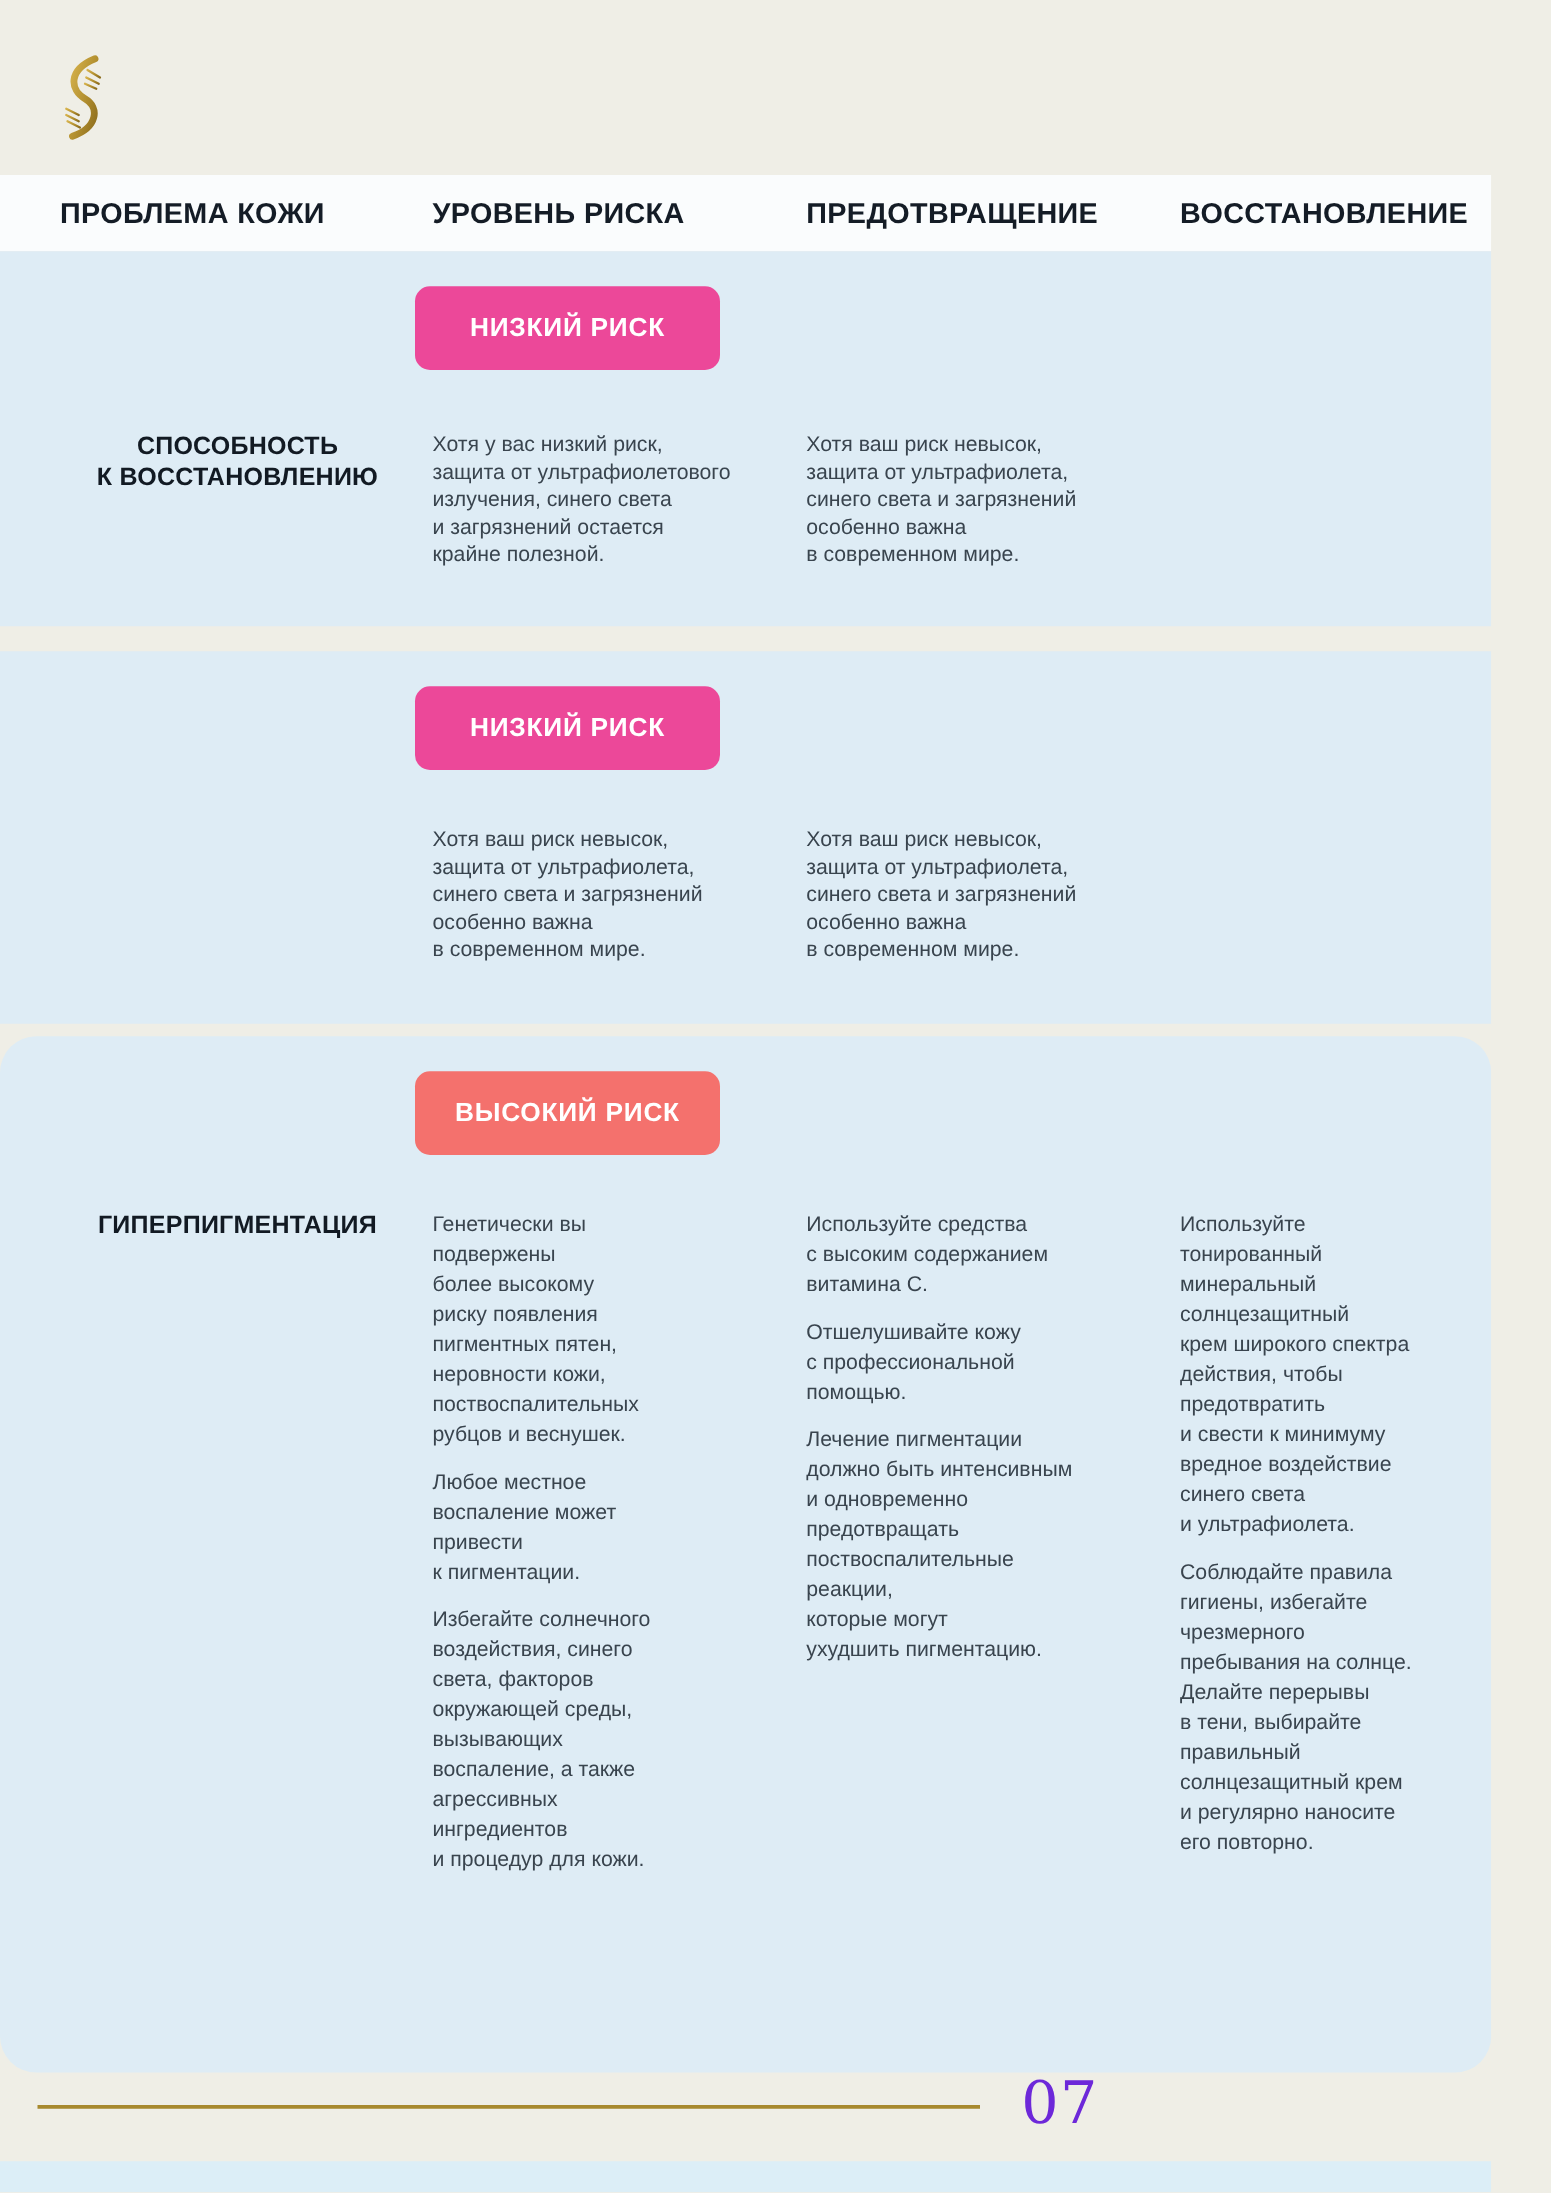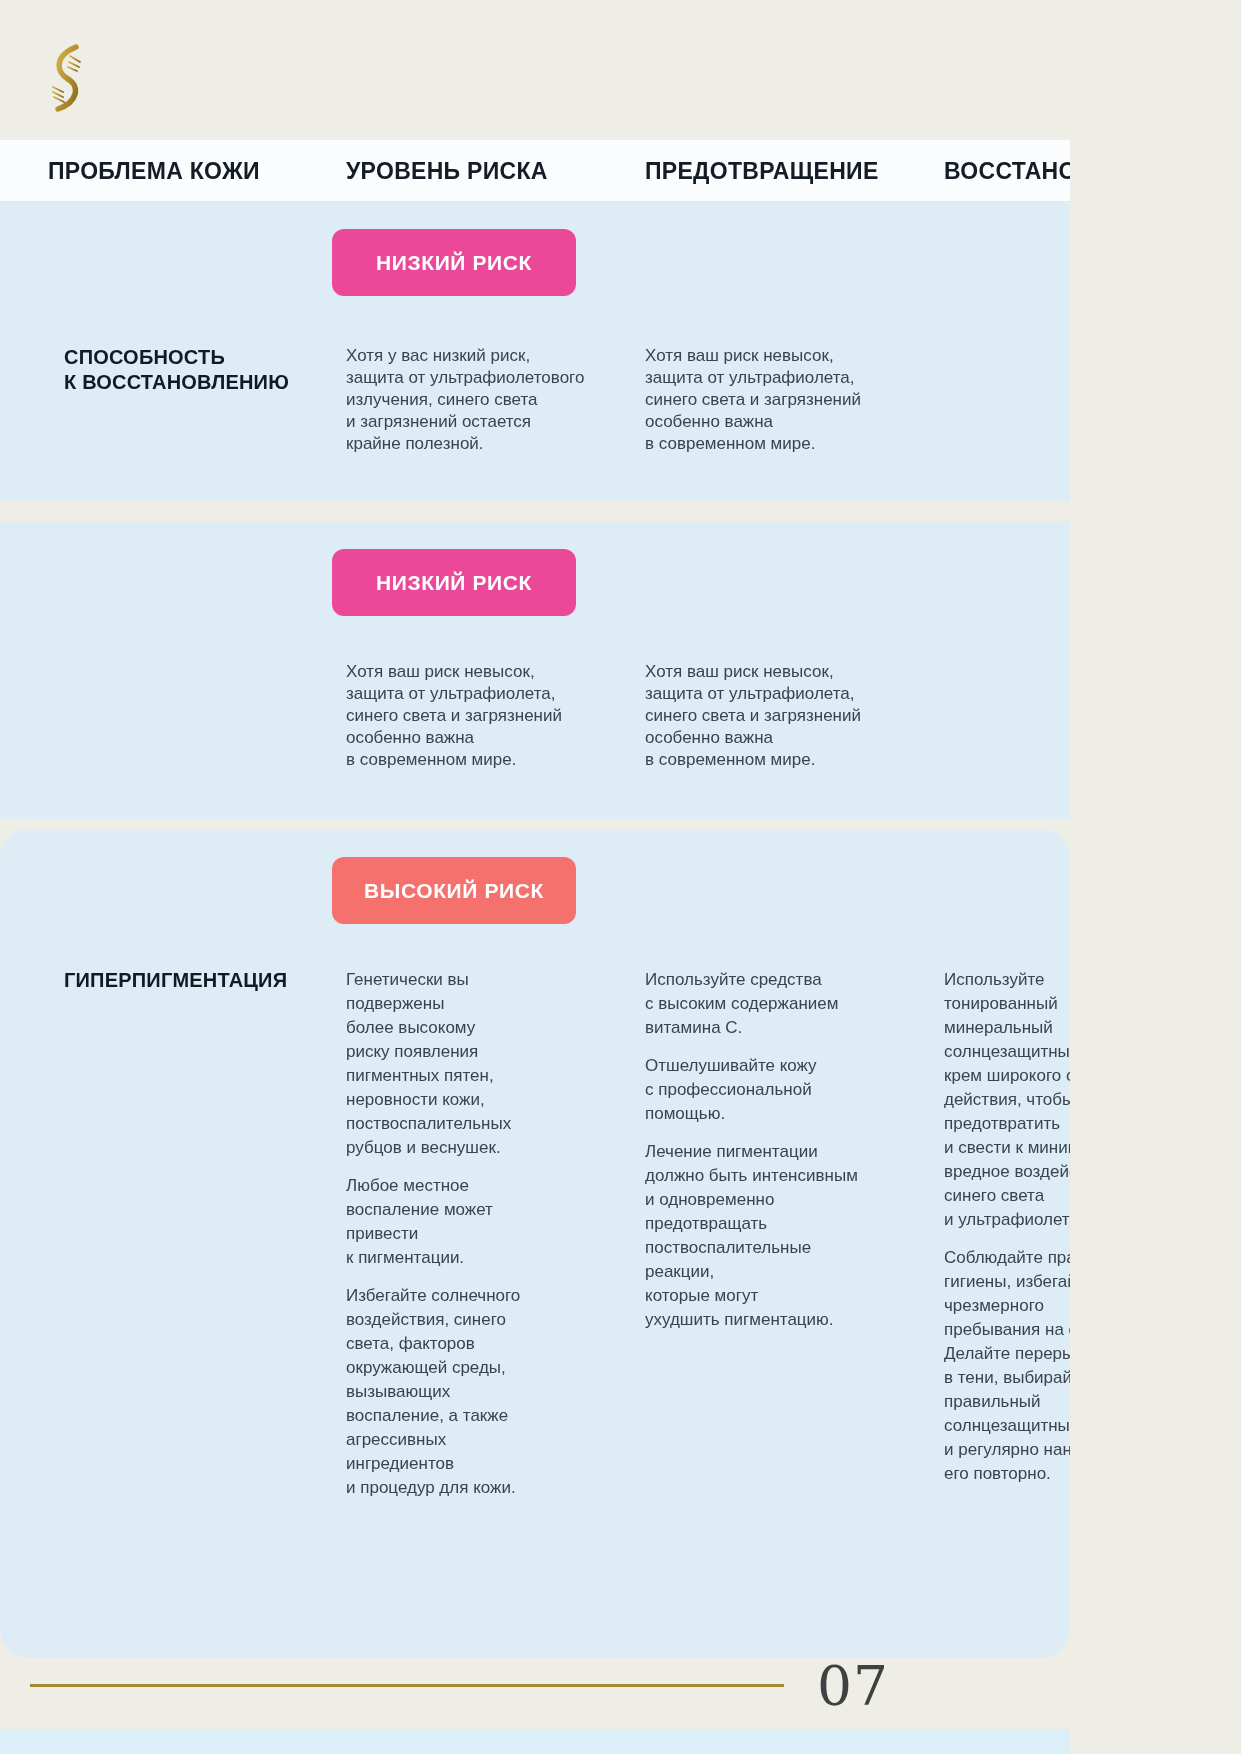--- a/index.html
+++ b/index.html
@@ -1,17 +1,17 @@
 <!DOCTYPE html>
 <html><head>
 <meta charset="utf-8">
 <style>
   html,body { margin:0; padding:0; background:#efeee6; }
   .page {
-    position:relative; width:1070px; height:1754px;
+    position:relative; width:1193px; height:1754px;
     background:#efeee6; overflow:hidden;
     font-family:"Liberation Sans", sans-serif;
     -webkit-font-smoothing:antialiased;
   }
 
   
   .logo { position:absolute; left:50px; top:44px; width:32px; height:68px; }
 
   
   .header-band {
@@ -34,21 +34,21 @@
   .badge {
     position:absolute; left:332px; top:28px; width:244px; height:67px;
     border-radius:12px; display:flex; align-items:center; justify-content:center;
     color:#ffffff; font-size:21px; font-weight:bold; letter-spacing:0.6px;
     white-space:nowrap;
   }
   .badge.low  { background:#ec4899; }
   .badge.high { background:#f4716d; }
 
   .col { position:absolute; }
-  .c1 { left:64px;  width:284px; }
+  .c1 { left:48px;  width:284px;text-align:center; }
   .c2 { left:346px; width:290px; }
   .c3 { left:645px; width:290px; }
   .c4 { left:944px; width:280px; }
   .card1 .col { top:144px; }
   .card2 .col { top:140px; }
   .card3 .col { top:139px; }
 
   .problem {
     font-size:20px; font-weight:bold; color:#121a23;
     line-height:25px; letter-spacing:0.2px; white-space:pre;
@@ -60,22 +60,22 @@
   .card3 .body p { line-height:24px; margin-bottom:14px; }
   .card3 .body p:last-child { margin-bottom:0; }
 
   
   .footer-line {
     position:absolute; left:30px; top:1684px; width:754px; height:3px;
     background:#a7892e;
   }
   .page-number {
     position:absolute; left:817px; top:1659px;
-    font-family:"DejaVu Serif", serif; font-size:55px; font-weight:normal;
-    color:#404040; letter-spacing:1px; line-height:1;
+    font-family:"DejaVu Serif", serif; font-size:47px; font-weight:normal;
+    color:#6d28d9; letter-spacing:1px; line-height:1;
   }
   .bottom-strip {
     position:absolute; left:0; top:1729px; width:100%; height:25px;
     background:#dceef7;
   }
 </style>
 </head>
 <body>
 
 <div class="page">

